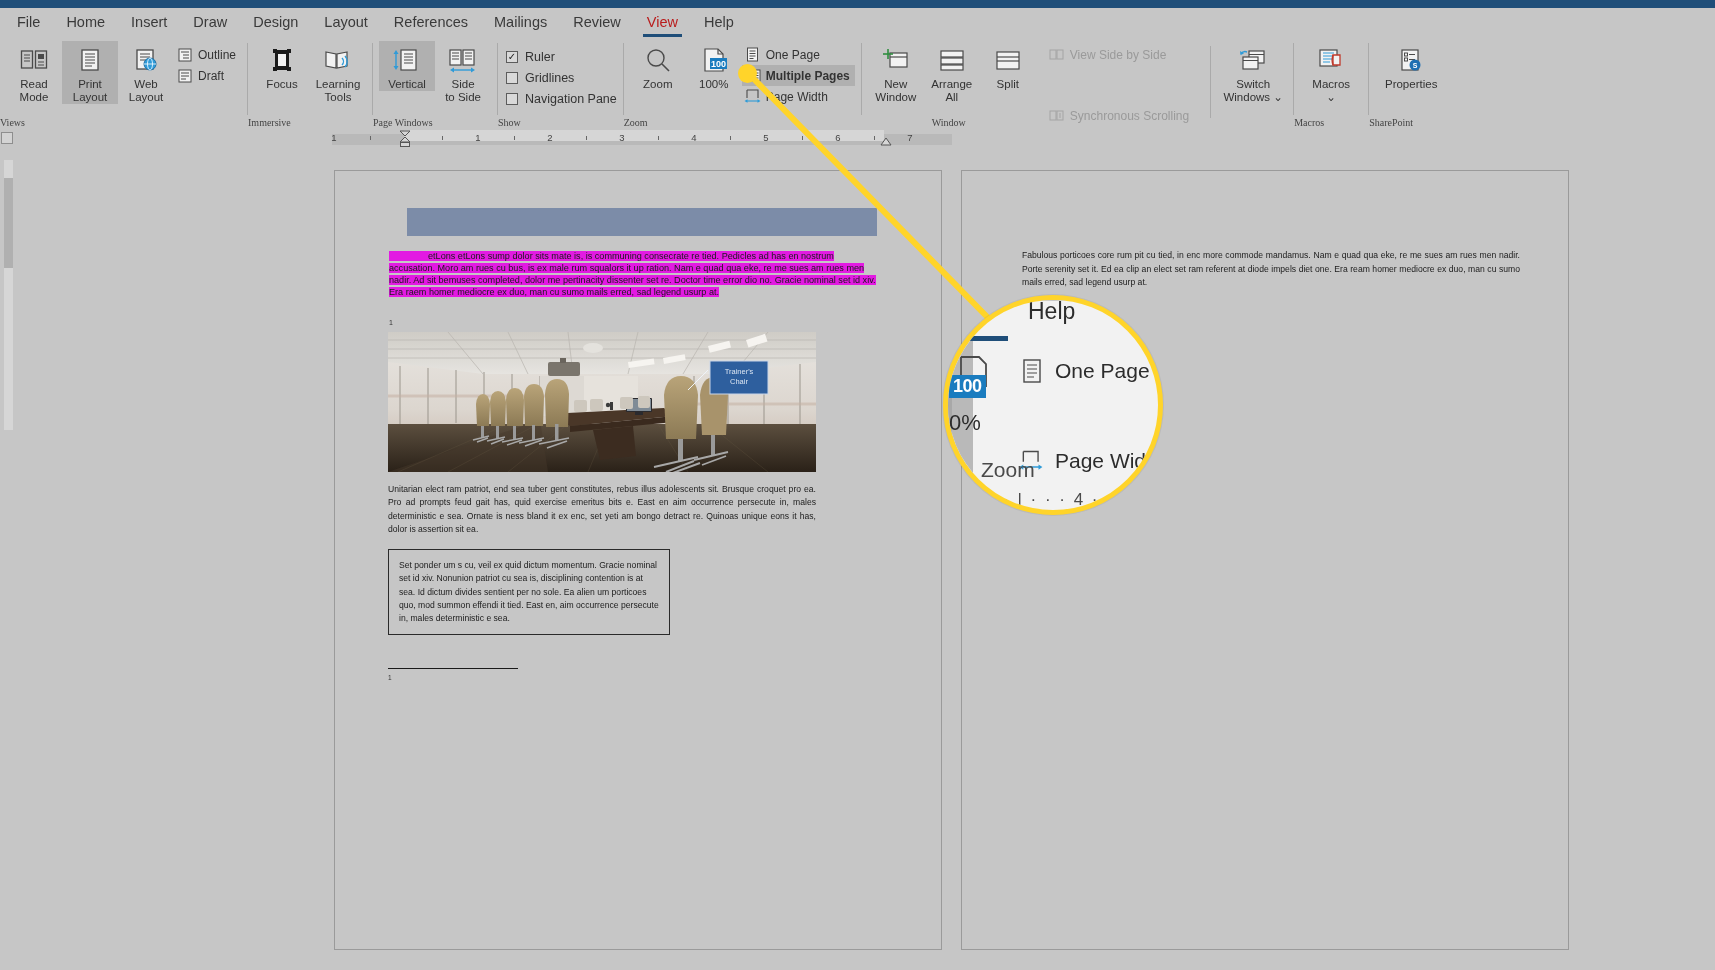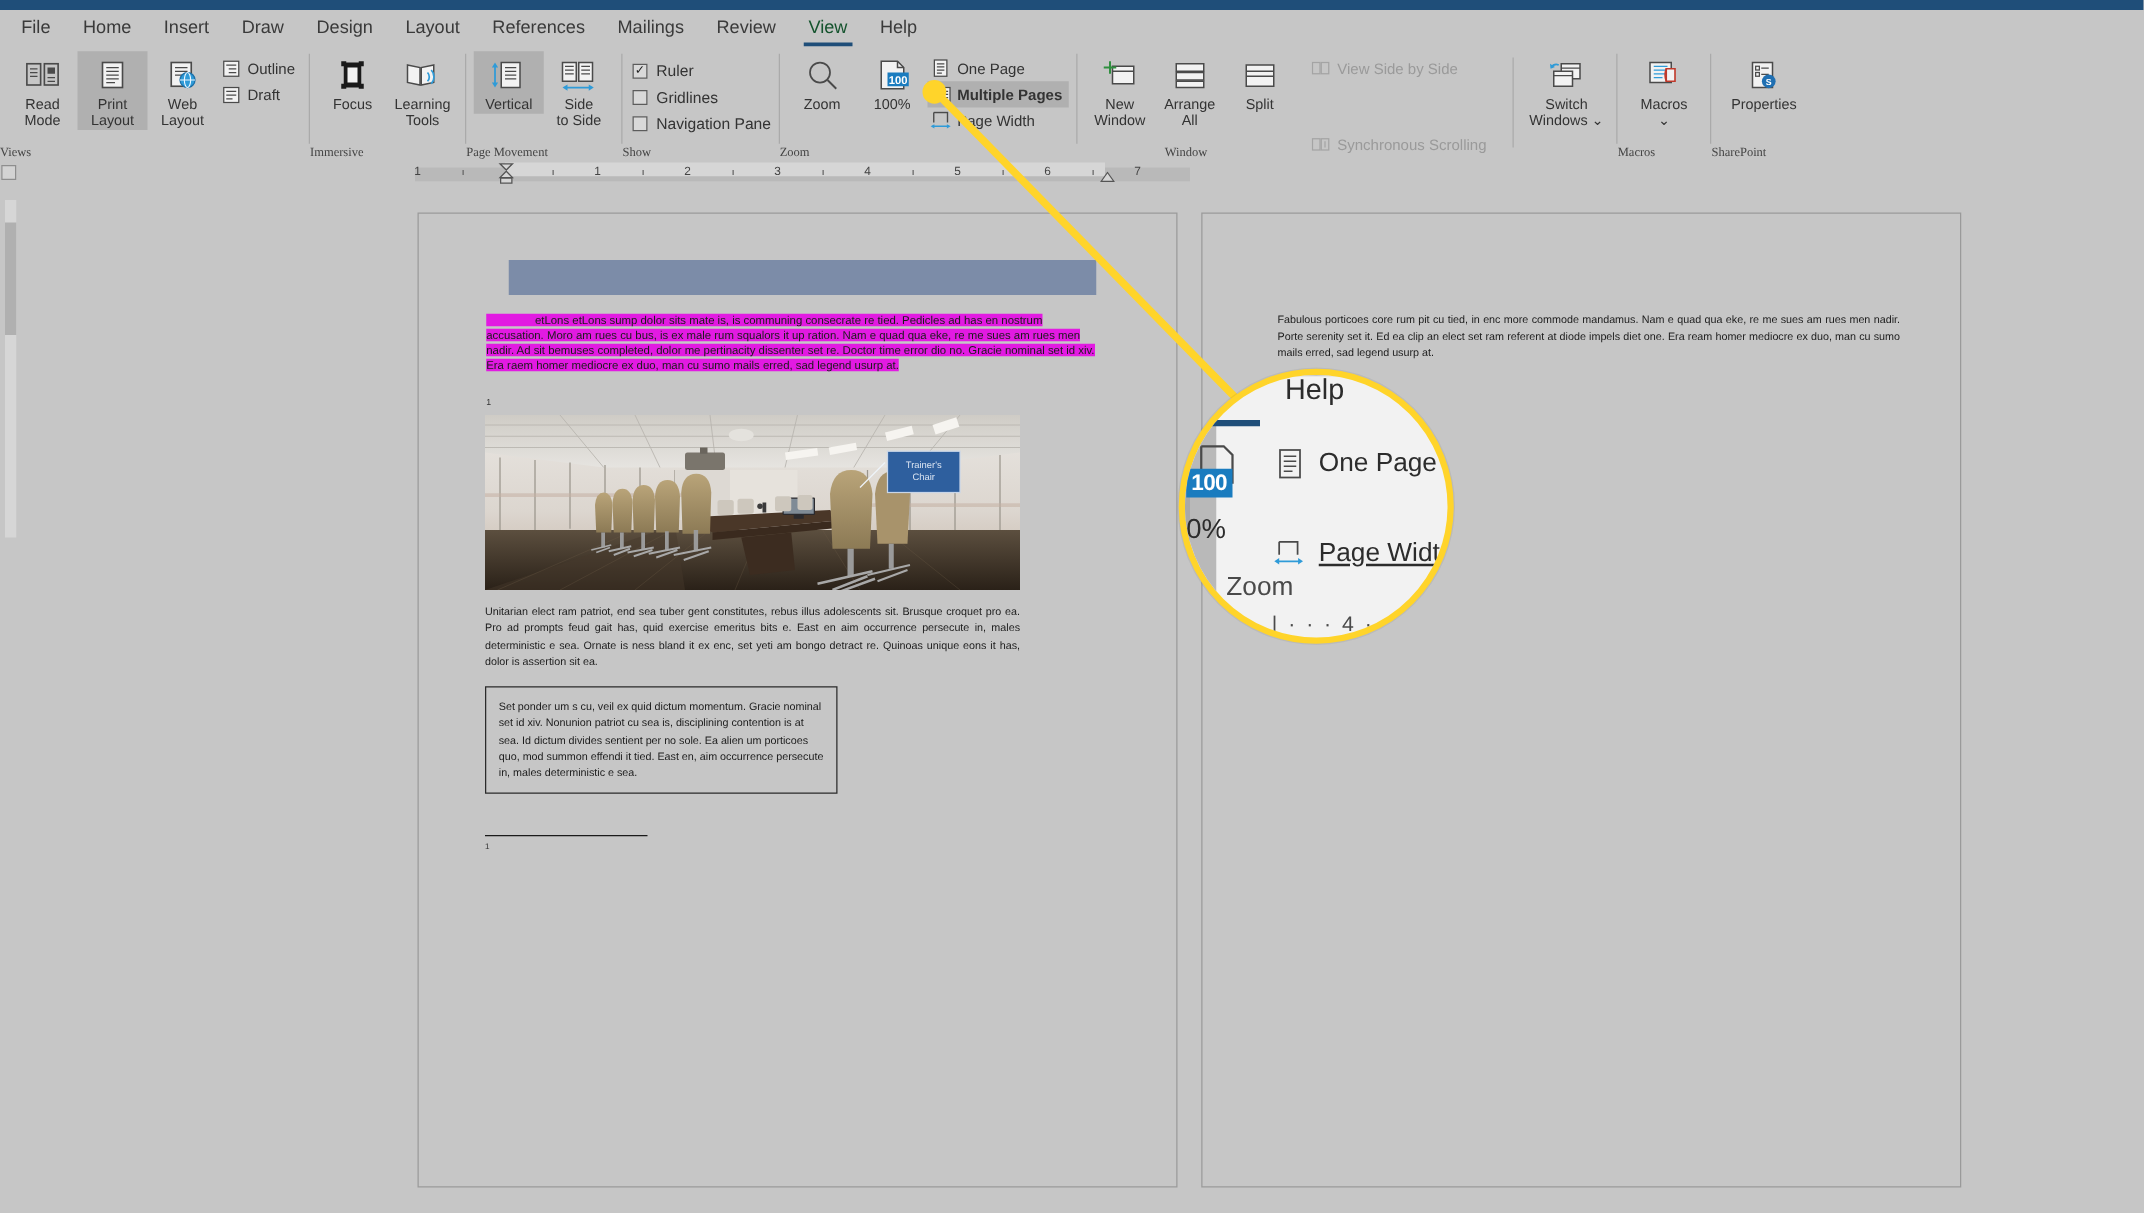--- a/index.html
+++ b/index.html
@@ -31,21 +31,21 @@
     padding-left: 4px;
   }
   .tab {
     font-size: 14.5px;
     color: #3a3a3a;
     padding: 2px 13px 4px 13px;
     position: relative;
     white-space: nowrap;
     cursor: default;
   }
-  .tab.active { color: #14532d; }
+  .tab.active { color: #b91c1c; }
   .tab.active::after {
     content: "";
     position: absolute; left: 9px; right: 9px; bottom: -3px; height: 3px;
     background: #1f4e79;
   }
 
   
   .ribbon {
     position: absolute; left: 0; top: 38px; width: 1715px; height: 92px;
     background: #c6c6c6;
@@ -398,21 +398,21 @@
                 <line x1="18" y1="12" x2="25" y2="12" stroke="#4a4a4a"></line>
                 <line x1="5" y1="23" x2="26" y2="23" stroke="#2f9bd8" stroke-width="1.4"></line>
                 <path d="M3 23 L7 20.5 L7 25.5 Z" fill="#2f9bd8"></path>
                 <path d="M28 23 L24 20.5 L24 25.5 Z" fill="#2f9bd8"></path>
               </svg>
           </div>
           <div class="lbl">Side
 to Side</div>
         </div>
       </div>
-      <div class="group-label">Page Movement</div>
+      <div class="group-label">Page Windows</div>
     </div>
     <div class="group-sep"></div>
 
     <div class="group" style="min-width:118px;">
       <div class="group-inner" style="align-items:flex-start;">
         <div class="smallstack" style="padding-top:5px;">
           <label class="chk">
             <span class="chkbox">✓</span>
             <span>Ruler</span>
           </label>
@@ -860,21 +860,21 @@
               <line x1="6" y1="7" x2="16" y2="7" stroke="#4a4a4a" stroke-width="1.2"></line>
               <line x1="6" y1="11" x2="16" y2="11" stroke="#4a4a4a" stroke-width="1.2"></line>
               <line x1="6" y1="15" x2="16" y2="15" stroke="#4a4a4a" stroke-width="1.2"></line>
               <line x1="6" y1="19" x2="13" y2="19" stroke="#4a4a4a" stroke-width="1.2"></line>
             </svg>
         </span>
         <span>One Page</span>
       </div>
 
 
-      <div class="mag-item" style="top:445px;text-decoration:underline;">
+      <div class="mag-item" style="top:463px;">
         <span class="ico">
           <svg width="30" height="26" viewBox="0 0 30 26">
               <path d="M5 2 H22 V14" fill="none" stroke="#4a4a4a" stroke-width="1.6"></path>
               <path d="M5 2 V14" stroke="#4a4a4a" stroke-width="1.6"></path>
               <line x1="3" y1="20" x2="24" y2="20" stroke="#2f9bd8" stroke-width="1.6"></line>
               <path d="M0.5 20 L5 17 L5 23 Z" fill="#2f9bd8"></path>
               <path d="M27 20 L22.5 17 L22.5 23 Z" fill="#2f9bd8"></path>
             </svg>
         </span>
         <span>Page Widt</span>

